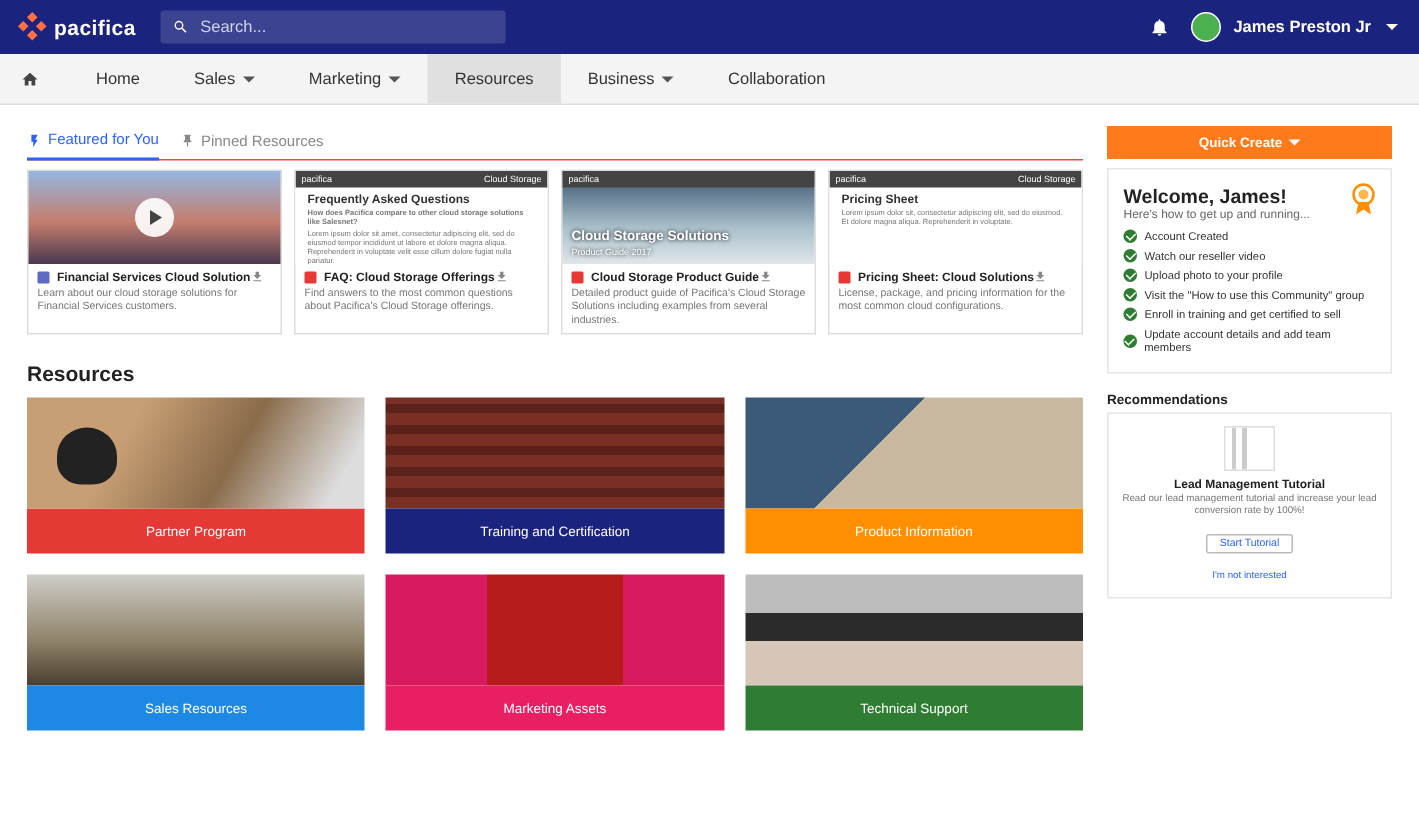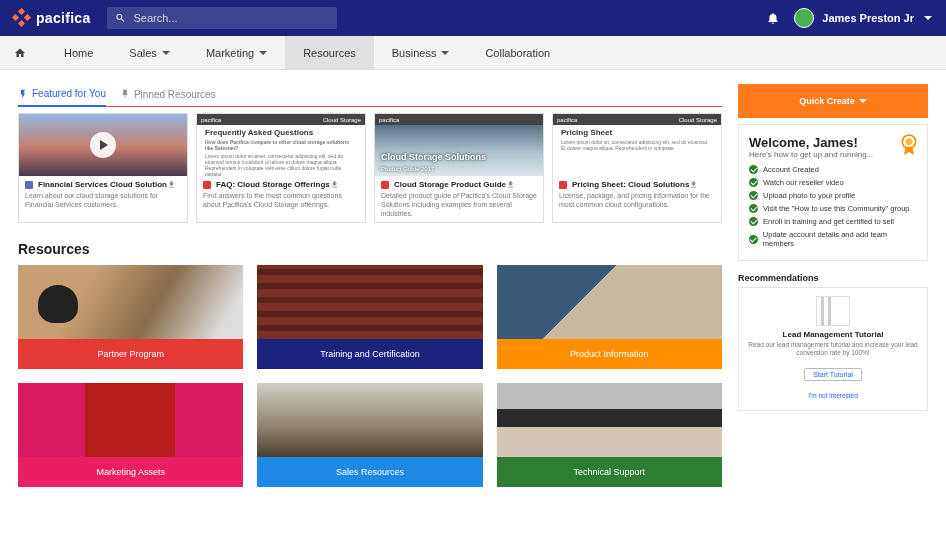--- a/index.html
+++ b/index.html
@@ -75,21 +75,21 @@
 .rcard .rlabel { height: 30px; display: flex; align-items: center; justify-content: center; color: #fff; font-size: 9px; font-weight: 500; }
 .rimg.puffin { background: linear-gradient(120deg,#c89f74 30%,#8a6b4a 60%,#ddd 90%); position: relative; }
 .rimg.puffin::after { content:""; position:absolute; left:20px; top:20px; width:40px; height:38px; background:#222; border-radius:50% 50% 40% 40%; }
 .rimg.seats { background: repeating-linear-gradient(0deg,#7a2f24 0 8px,#5a221a 8px 14px); }
 .rimg.tablet { background: linear-gradient(135deg,#3a5a78 40%,#c9b9a1 40%); }
 .rimg.office { background: linear-gradient(180deg,#cfcec7 0%, #8f826a 60%, #4a3f2f 100%); }
 .rimg.gallery { background: linear-gradient(90deg,#d81b60 0 30%, #b71c1c 30% 70%, #d81b60 70%); }
 .rimg.laptop { background: linear-gradient(180deg,#bdbdbd 0 35%, #2b2b2b 35% 60%, #d6c6b7 60%); }
 
 
-.qc { background: #ff7a1a; color: #fff; font-size: 9px; height: 34px; display: flex; align-items: center; justify-content: center; gap: 4px; font-weight: 600; }
+.qc { background: #ff7a1a; color: #fff; font-size: 9px; height: 22px; display: flex; align-items: center; justify-content: center; gap: 4px; font-weight: 600; }
 .welcome { border: 1px solid #e5e5e5; padding: 10px 10px 8px; margin-top: 6px; position: relative; }
 .welcome h3 { font-size: 13px; font-weight: 800; color: #222; }
 .welcome .sub { font-size: 8px; color: #666; margin-bottom: 6px; }
 .ribbon { position: absolute; top: 8px; right: 8px; width: 20px; height: 24px; }
 .ribbon svg { width: 100%; height: 100%; }
 .wlist .witem { display: flex; align-items: center; gap: 5px; font-size: 7.5px; color: #333; margin-bottom: 4px; }
 .wlist .check { width: 9px; height: 9px; background: #2e7d32; border-radius: 50%; display: flex; align-items: center; justify-content: center; }
 .wlist .check::after { content: ""; width: 3px; height: 5px; border-right: 1.3px solid #fff; border-bottom: 1.3px solid #fff; transform: rotate(45deg); margin-top: -1px; }
 
 .rec { margin-top: 12px; }
@@ -257,26 +257,26 @@
         </div>
         <div class="rcard">
           <div class="rimg seats"></div>
           <div class="rlabel" style="background: rgb(26, 35, 126);">Training and Certification</div>
         </div>
         <div class="rcard">
           <div class="rimg tablet"></div>
           <div class="rlabel" style="background: rgb(255, 143, 0);">Product Information</div>
         </div>
         <div class="rcard">
+          <div class="rimg office"></div>
+          <div class="rlabel" style="background: rgb(30, 136, 229);">Sales Resources</div>
+        </div>
+        <div class="rcard">
           <div class="rimg gallery"></div>
           <div class="rlabel" style="background: rgb(233, 30, 99);">Marketing Assets</div>
-        </div>
-        <div class="rcard">
-          <div class="rimg office"></div>
-          <div class="rlabel" style="background: rgb(30, 136, 229);">Sales Resources</div>
         </div>
         <div class="rcard">
           <div class="rimg laptop"></div>
           <div class="rlabel" style="background: rgb(46, 125, 50);">Technical Support</div>
         </div>
       </div>
 
   </div>
 
   <div class="right">

